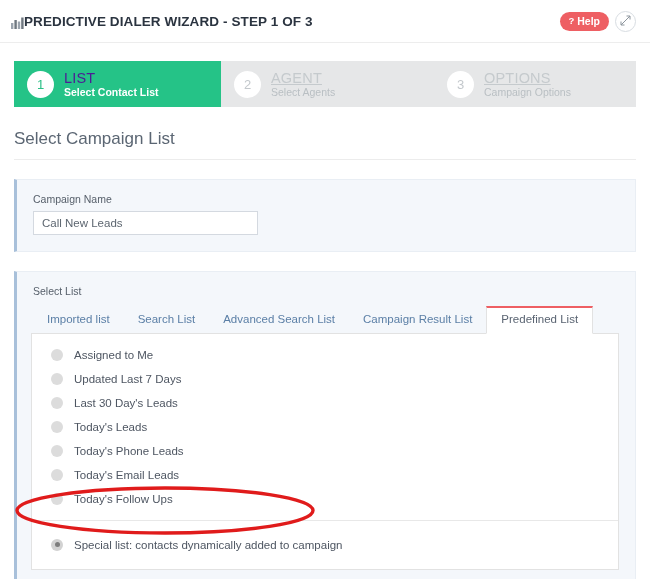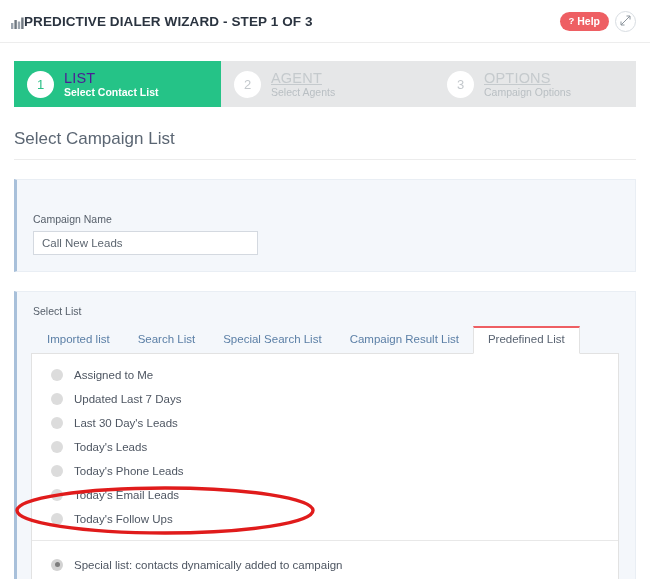--- a/index.html
+++ b/index.html
@@ -172,21 +172,20 @@
     border: 1px solid #e9eef4;
     border-left: 3px solid #a8c0da;
   }
 
   .panel-campaign { padding: 13px 16px 16px 16px; }
 
   .field-label {
     font-size: 10.5px;
     color: #57606b;
     margin-bottom: 6px;
-    margin-top: 20px;
   }
 
   .text-input {
     width: 225px;
     height: 24px;
     background: #ffffff;
     border: 1px solid #d4d9e0;
     font-family: "Liberation Sans", sans-serif;
     font-size: 11.5px;
     color: #5d6670;
@@ -363,21 +362,21 @@
     <div class="field-label">Campaign Name</div>
     <input class="text-input" type="text" value="Call New Leads" style="">
   </div>
 
   <div class="panel panel-list">
     <div class="panel-list-label">Select List</div>
 
     <div class="tabs">
       <button class="tab">Imported list</button>
       <button class="tab">Search List</button>
-      <button class="tab">Special Search List</button>
+      <button class="tab">Advanced Search List</button>
       <button class="tab">Campaign Result List</button>
       <button class="tab active">Predefined List</button>
     </div>
 
     <div class="listbox">
       <label class="radio-row">
         <span class="radio"></span>
         <span class="radio-label">Assigned to Me</span>
       </label>
       <label class="radio-row">

